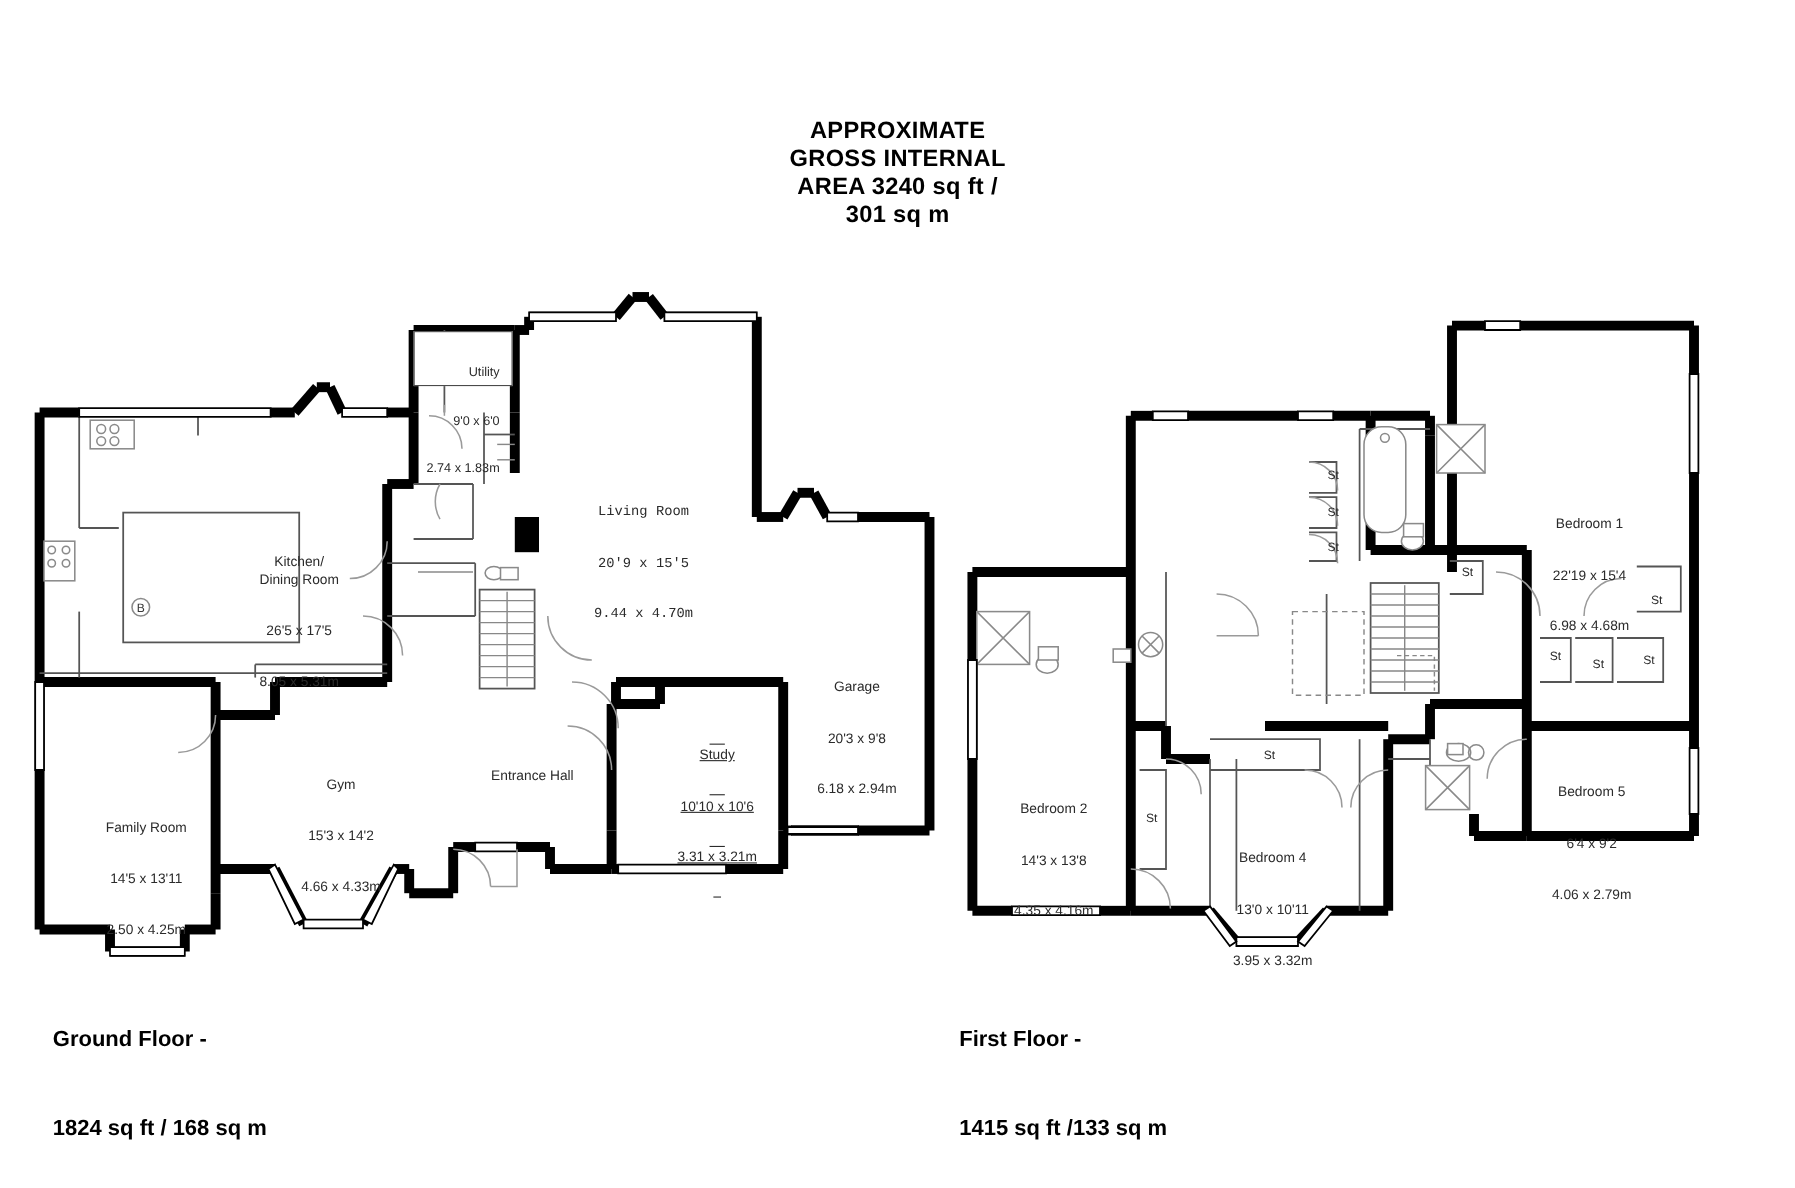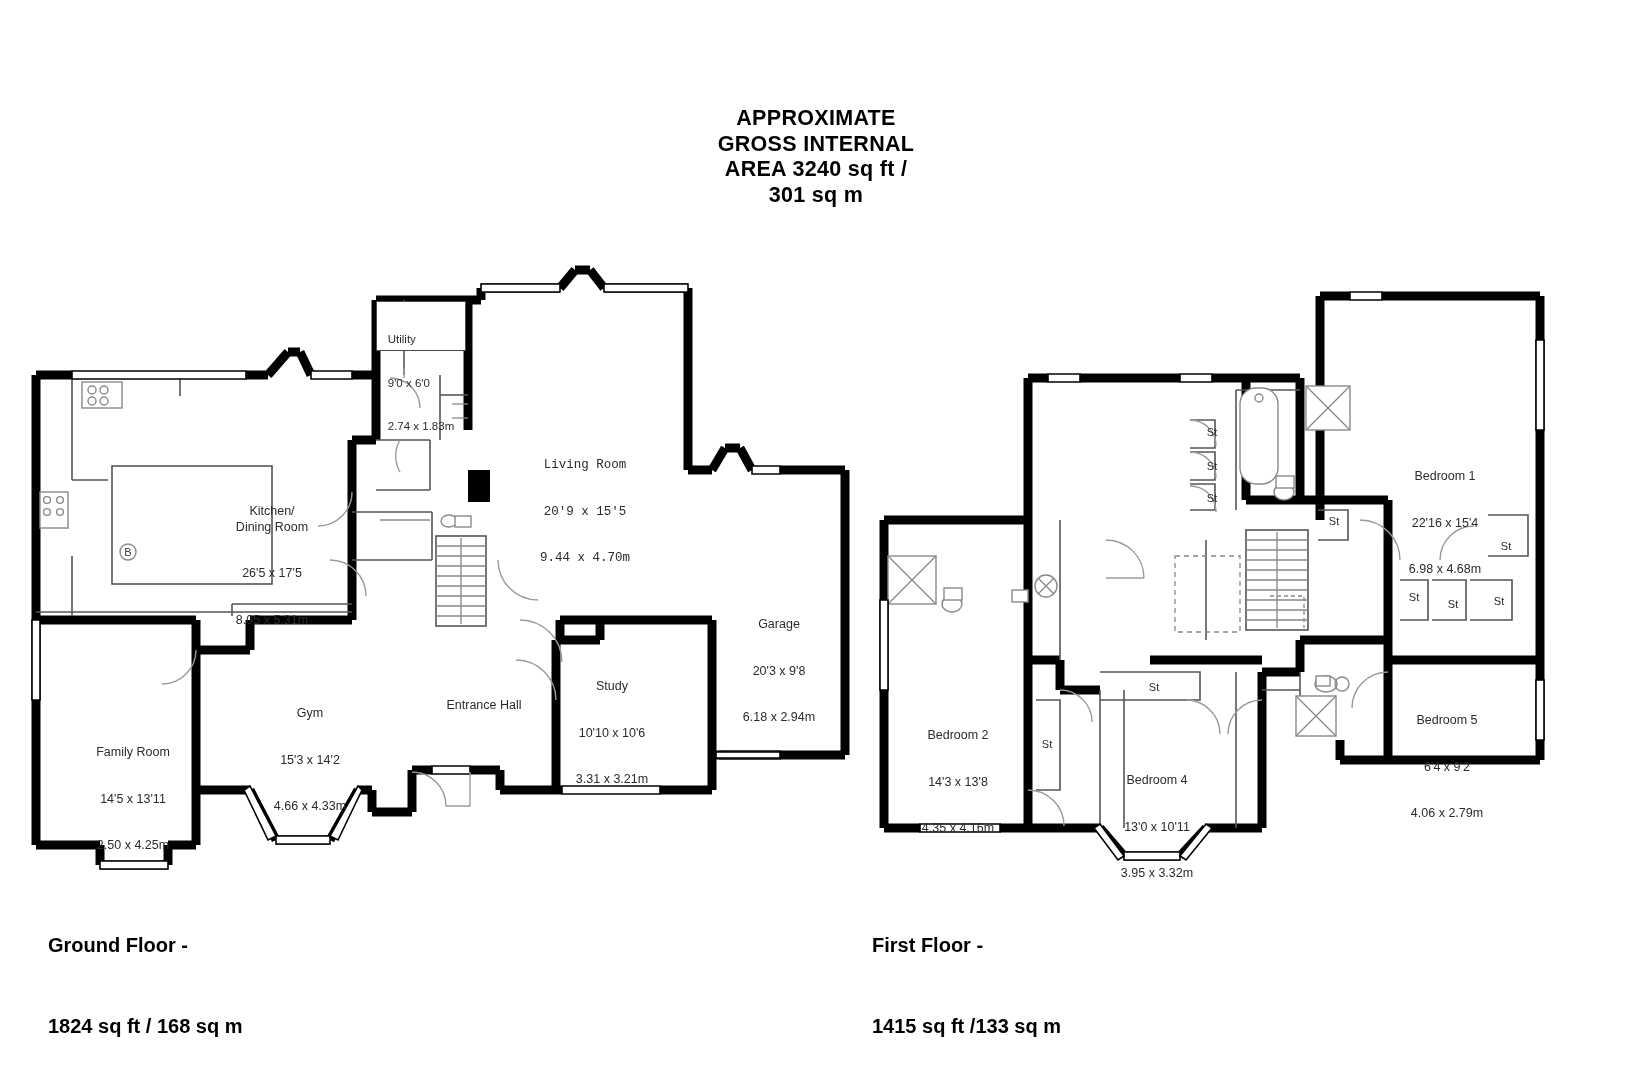--- a/index.html
+++ b/index.html
@@ -74,21 +74,21 @@
     height: 50px;
     border: 1.5px solid #4a4a4a;
     background: #fff;
     box-sizing: border-box;
   }
   .utility-text {
     position: absolute;
     left: 421px;
     top: 303px;
     transform: translateX(-50%);
-    text-align: left;
+    text-align: right;
     font-size: 11.5px;
     line-height: 14.5px;
     color: #2b2b2b;
     white-space: pre;
   }
 </style>
 </head>
 <body>
 
 <div id="plan-root">
@@ -460,21 +460,21 @@
     <div>20'9 x 15'5</div>
     <div>9.44 x 4.70m</div>
   </div>
 
   <div class="rlabel" style="left:779px; top:586px;">
     <div>Garage</div>
     <div>20'3 x 9'8</div>
     <div>6.18 x 2.94m</div>
   </div>
 
-  <div class="rlabel" style="left:612px; top:648px;">
+  <div class="rlabel" style="left:652px; top:648px;text-decoration:underline;">
     <div>Study</div>
     <div>10'10 x 10'6</div>
     <div>3.31 x 3.21m</div>
   </div>
 
   <div class="rlabel" style="left:484px; top:667px;">
     <div>Entrance Hall</div>
   </div>
 
   <div class="rlabel" style="left:310px; top:675px;">
@@ -485,21 +485,21 @@
 
   <div class="rlabel" style="left:133px; top:714px;">
     <div>Family Room</div>
     <div>14'5 x 13'11</div>
     <div>2.50 x 4.25m</div>
   </div>
 
 
   <div class="rlabel" style="left:1445px; top:438px;">
     <div>Bedroom 1</div>
-    <div>22'16 x 15'4</div>
+    <div>22'19 x 15'4</div>
     <div>6.98 x 4.68m</div>
   </div>
 
   <div class="rlabel" style="left:958px; top:697px;">
     <div>Bedroom 2</div>
     <div>14'3 x 13'8</div>
     <div>4.35 x 4.16m</div>
   </div>
 
   <div class="rlabel" style="left:1157px; top:742px;">

